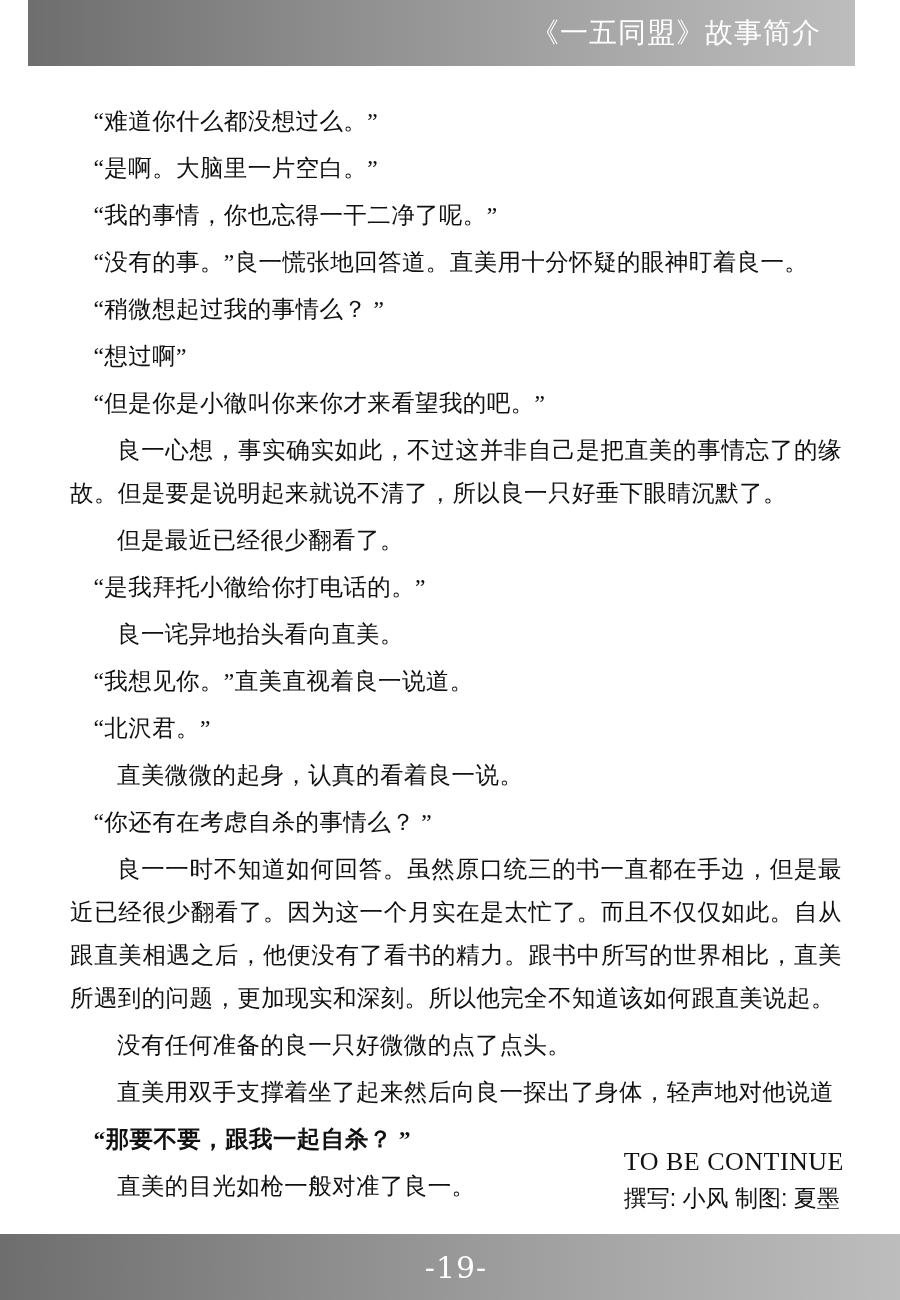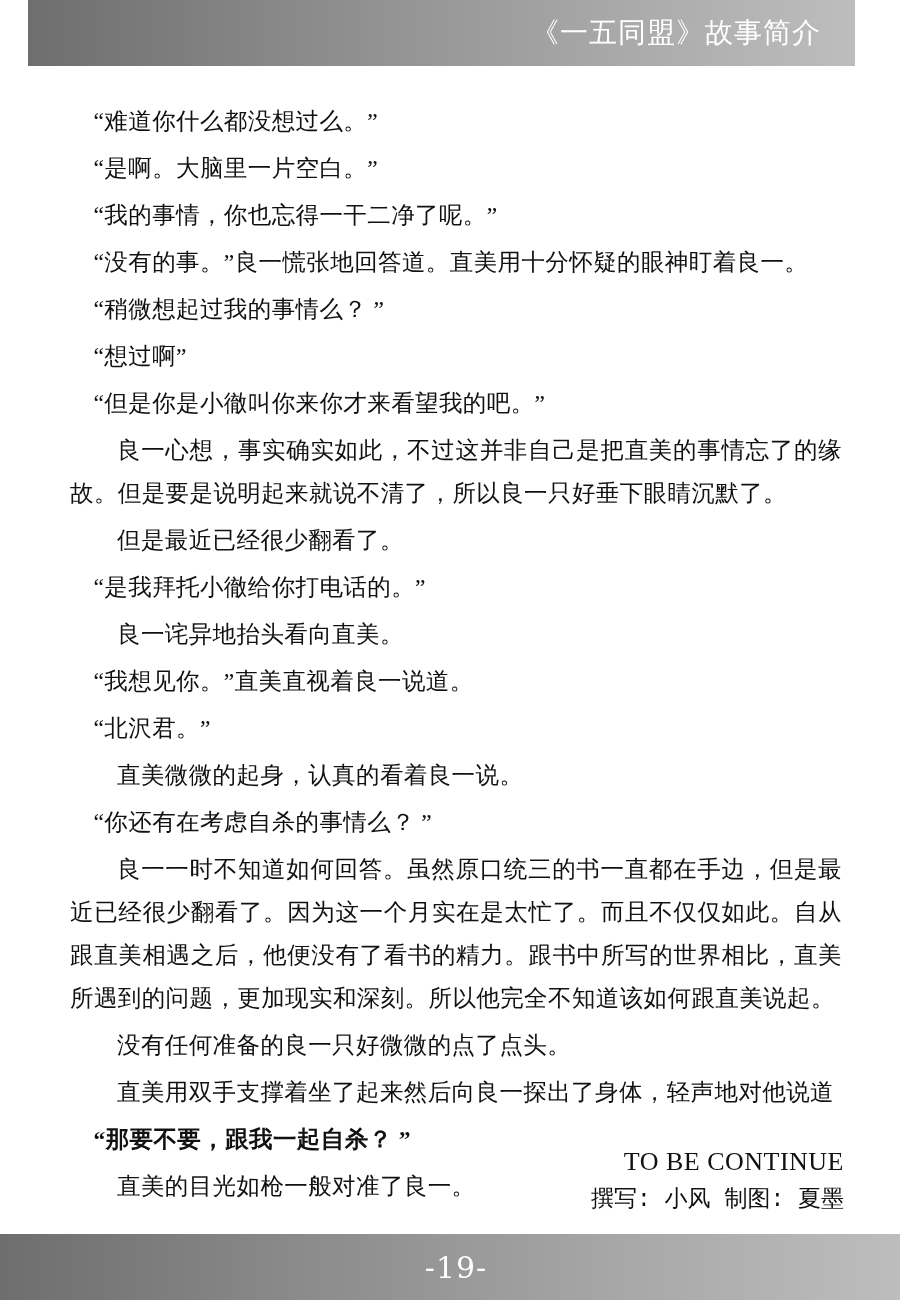--- a/index.html
+++ b/index.html
@@ -86,33 +86,33 @@
   }
   .bold-line {
     font-weight: bold;
     text-indent: 1em;
   }
   
   .closing {
     position: absolute;
     right: 56px;
     bottom: 86px;
-    text-align: right;
+    text-align: left;
   }
   .to-be-continue {
     font-size: 26px;
     letter-spacing: 0.5px;
     font-family: "Liberation Serif", "DejaVu Serif", serif;
     color: #111111;
     margin-bottom: 6px;
   }
   .credits {
     font-size: 23px;
     color: #111111;
-    font-family: Liberation Mono, monospace;
+    font-family: Liberation Sans, sans-serif;
   }
 </style>
 </head>
 <body>
 
 <div class="page">
 
   <div class="header-bar">
     <div class="header-title">《一五同盟》故事简介</div>
   </div>

